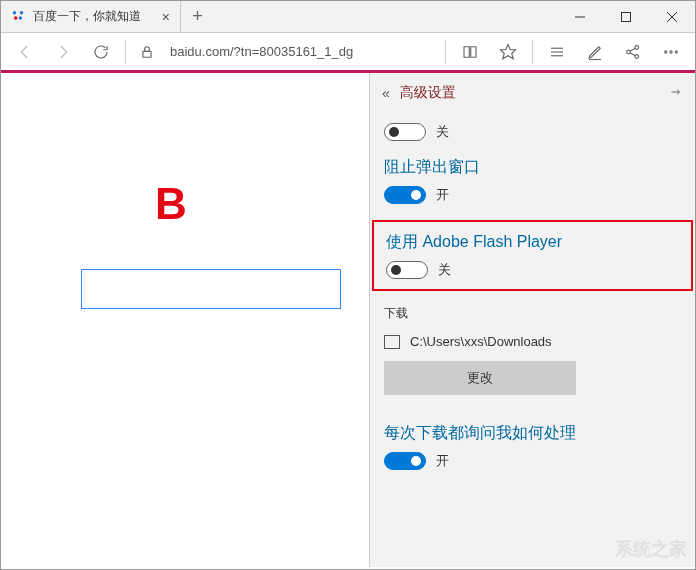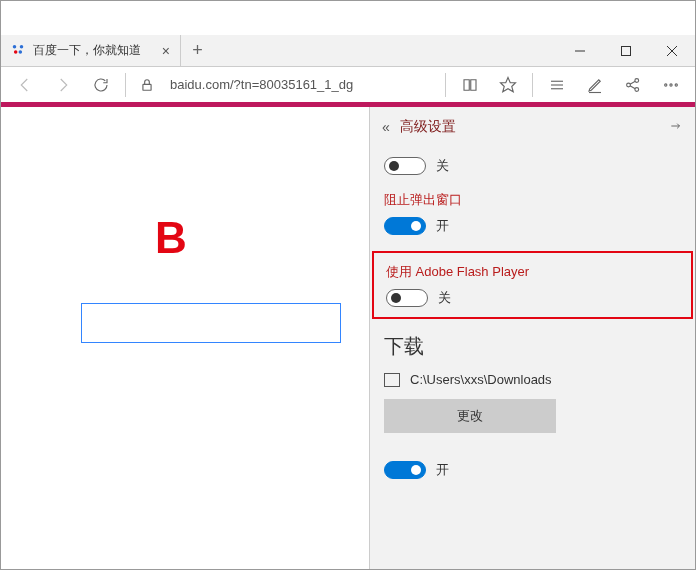--- a/index.html
+++ b/index.html
@@ -13,21 +13,20 @@
       position: relative;
       border: 1px solid #999;
     }
     
     .title-bar {
       height: 32px;
       display: flex;
       align-items: stretch;
       background: #f2f2f2;
       border-bottom: 1px solid #ccc;
-      margin-top: 34px;
     }
     .tab {
       display: flex;
       align-items: center;
       padding: 0 10px;
       background: #f2f2f2;
       border-right: 1px solid #ccc;
       gap: 8px;
       min-width: 180px;
     }
@@ -55,21 +54,21 @@
       cursor: pointer;
     }
     .win-btn svg { width: 10px; height: 10px; }
     
     .toolbar {
       height: 40px;
       display: flex;
       align-items: center;
       padding: 0 6px;
       gap: 2px;
-      border-bottom: 5px solid #be185d;
+      border-bottom: 3px solid #be185d;
     }
     .tb-btn {
       width: 36px;
       height: 36px;
       display: flex;
       align-items: center;
       justify-content: center;
       color: #666;
       cursor: pointer;
     }
@@ -132,21 +131,21 @@
     }
     .panel-back { color: #555; cursor: pointer; font-size: 14px; }
     .panel-title { flex: 1; color: #7f1d1d; font-size: 14px; }
     .panel-pin { color: #555; cursor: pointer; }
     .panel-body {
       flex: 1;
       overflow-y: auto;
       padding: 0 14px 20px 14px;
     }
     .setting-row { margin: 10px 0 16px 0; }
-    .setting-label { color: #b91c1c; font-size: 13px; margin-bottom: 8px; }
+    .setting-label { color: #0369a1; font-size: 16px; margin-bottom: 8px; }
     .toggle-row { display: flex; align-items: center; gap: 10px; }
     .toggle {
       width: 42px;
       height: 18px;
       border-radius: 10px;
       position: relative;
       cursor: pointer;
       border: 1px solid #666;
       background: #fff;
     }
@@ -169,39 +168,39 @@
       right: 4px;
     }
     .toggle-text { color: #333; font-size: 13px; }
     .highlight-box {
       border: 2px solid #e30613;
       padding: 10px 12px;
       margin: 6px -12px 14px -12px;
     }
     .highlight-box .setting-label { }
     .section-title {
-      font-size: 20px;
+      font-size: 12px;
       color: #333;
       margin: 12px 0 12px 0;
     }
     .path-row {
       display: flex;
       align-items: center;
       gap: 10px;
       margin-bottom: 12px;
     }
     .folder-icon {
       width: 16px;
       height: 14px;
       border: 1.5px solid #555;
       position: relative;
     }
     .path-text { color: #333; font-size: 13px; }
     .change-btn {
-      width: 172px;
+      width: 192px;
       height: 34px;
       background: #ccc;
       border: none;
       color: #333;
       font-size: 13px;
       cursor: pointer;
       margin-bottom: 18px;
     }
     .watermark {
       position: absolute;
@@ -368,20 +367,21 @@
 
       <div class="section-title">下载</div>
 
       <div class="path-row">
         <div class="folder-icon"></div>
         <span class="path-text">C:\Users\xxs\Downloads</span>
       </div>
       <button class="change-btn">更改</button>
 
       <div class="setting-row">
+        <div class="setting-label">每次下载都询问我如何处理</div>
         <div class="toggle-row">
           <div class="toggle on">
               <div class="knob"></div>
             </div>
           <span class="toggle-text">开</span>
         </div>
       </div>
 
     </div>
     <div class="watermark">系统之家</div>

